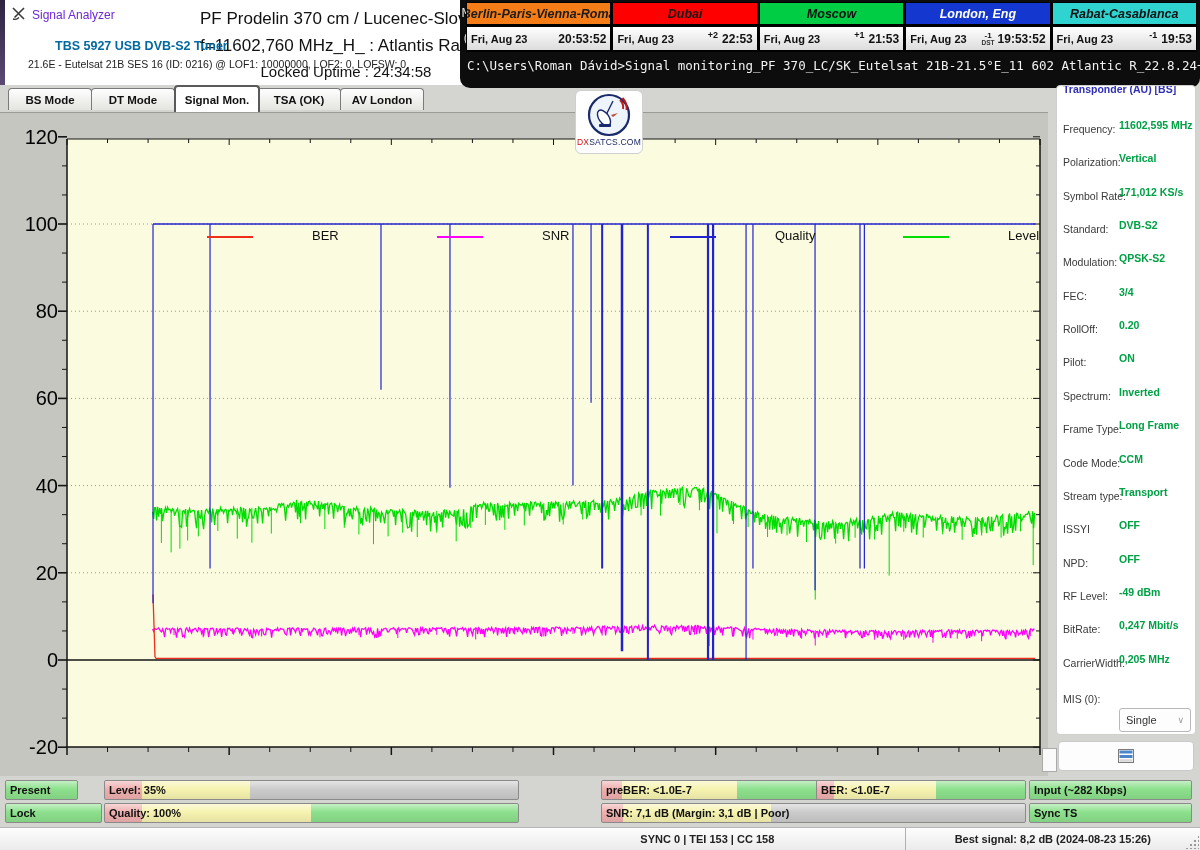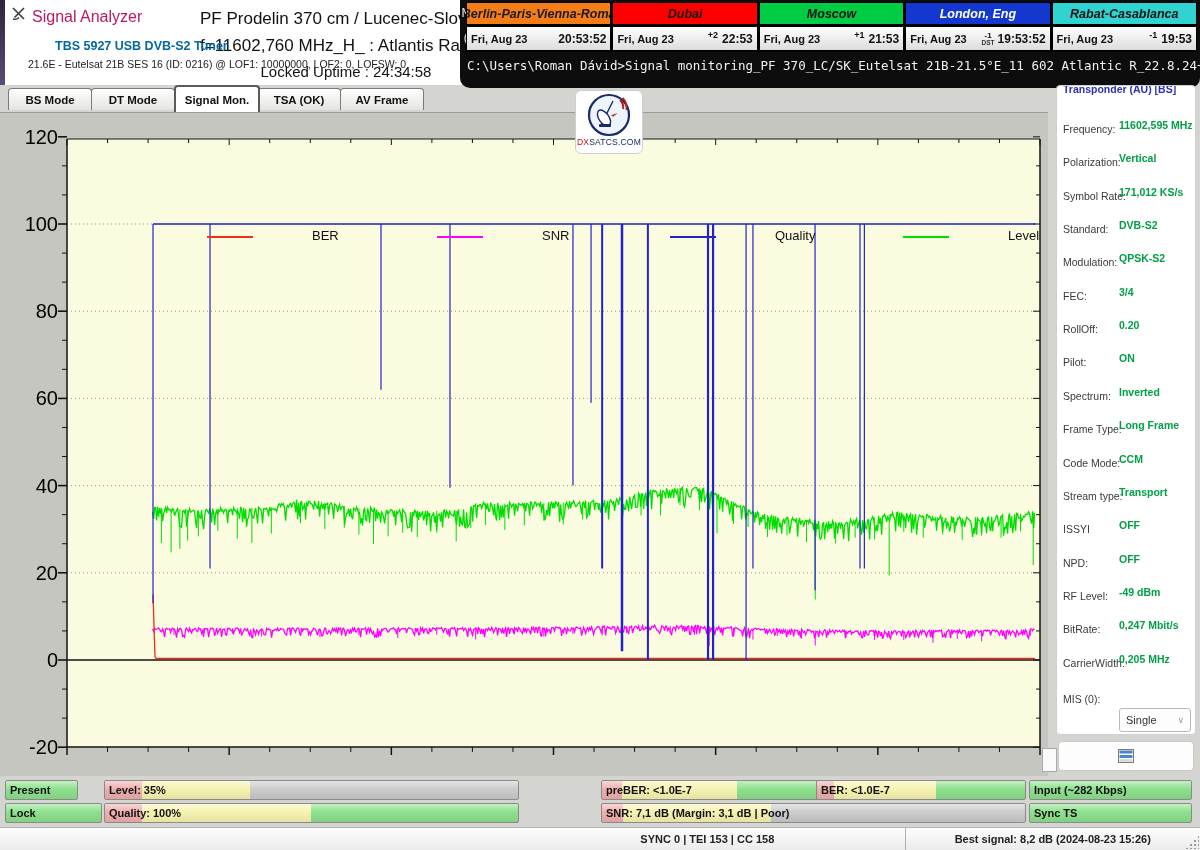--- a/index.html
+++ b/index.html
@@ -1,20 +1,20 @@
 <!DOCTYPE html>
 <html><head>
 <meta charset="utf-8">
 <style>
   html,body{margin:0;padding:0;background:#888;}
   .stage{position:relative;width:1200px;height:850px;background:#d4d4d0;overflow:hidden;
          font-family:"Liberation Sans",sans-serif;-webkit-font-smoothing:antialiased;}
   .tophdr{position:absolute;left:0;top:0;width:462px;height:85px;background:#fff;}
   .corner{position:absolute;left:0;top:0;width:5px;height:85px;background:linear-gradient(#2e2440,#5a4a74);}
-  .apptitle{position:absolute;left:32px;top:8px;font-size:16px;color:#be185d;}
+  .apptitle{position:absolute;left:32px;top:8px;font-size:12px;color:#6d28d9;}
   .appicon{position:absolute;left:11px;top:6px;width:16px;height:16px;}
   .hline1{position:absolute;left:200px;top:9px;width:262px;text-align:center;font-size:17px;color:#111;white-space:nowrap;}
   .hline2{position:absolute;left:200px;top:36px;width:262px;text-align:center;font-size:17px;color:#111;white-space:nowrap;}
   .hline3{position:absolute;left:230px;top:63px;width:232px;text-align:center;font-size:15px;color:#111;white-space:nowrap;}
   .tuner{position:absolute;left:55px;top:39px;font-size:12.5px;font-weight:bold;color:#0369a1;white-space:nowrap;}
   .tunersub{position:absolute;left:28px;top:58px;font-size:10.5px;color:#222;white-space:nowrap;}
   
   .console{position:absolute;left:460px;top:0;width:740px;height:88px;background:#0d0d0d;border-radius:0 0 10px 10px;}
   .confrag{position:absolute;color:#e8e8e8;font-family:"DejaVu Sans Mono",monospace;font-size:12px;z-index:1;}
   .conline{position:absolute;left:7px;top:58px;color:#f2f2f2;font-family:"DejaVu Sans Mono",monospace;font-size:12.5px;white-space:pre;z-index:1;}
@@ -136,21 +136,21 @@
         </div>
       </div>
     <div class="conline">C:\Users\Roman Dávid&gt;Signal monitoring_PF 370_LC/SK_Eutelsat 21B-21.5°E_11 602 Atlantic R_22.8.24+</div>
   </div>
 
   <div class="tabs">
       <div class="tab" style="left: 2px; width: 82px;">BS Mode</div>
       <div class="tab" style="left: 85px; width: 82px;">DT Mode</div>
       <div class="tab active" style="left: 168px; width: 82px;">Signal Mon.</div>
       <div class="tab" style="left: 251px; width: 82px;">TSA (OK)</div>
-      <div class="tab" style="left: 334px; width: 82px;">AV Frame</div>
+      <div class="tab" style="left: 334px; width: 82px;">AV London</div>
     </div>
 
   <div class="panel">
     <svg id="chart" width="1048" height="663">
         <rect x="67" y="26" width="973" height="608" fill="#fbfbdf"></rect>
         <line x1="67" y1="110.99999999999994" x2="1040" y2="110.99999999999994" stroke="#9a9a8a" stroke-width="1" stroke-dasharray="1 3"></line>
         <line x1="67" y1="198.2" x2="1040" y2="198.2" stroke="#9a9a8a" stroke-width="1" stroke-dasharray="1 3"></line>
         <line x1="67" y1="285.4" x2="1040" y2="285.4" stroke="#9a9a8a" stroke-width="1" stroke-dasharray="1 3"></line>
         <line x1="67" y1="372.6" x2="1040" y2="372.6" stroke="#9a9a8a" stroke-width="1" stroke-dasharray="1 3"></line>
         <line x1="67" y1="459.8" x2="1040" y2="459.8" stroke="#9a9a8a" stroke-width="1" stroke-dasharray="1 3"></line>

